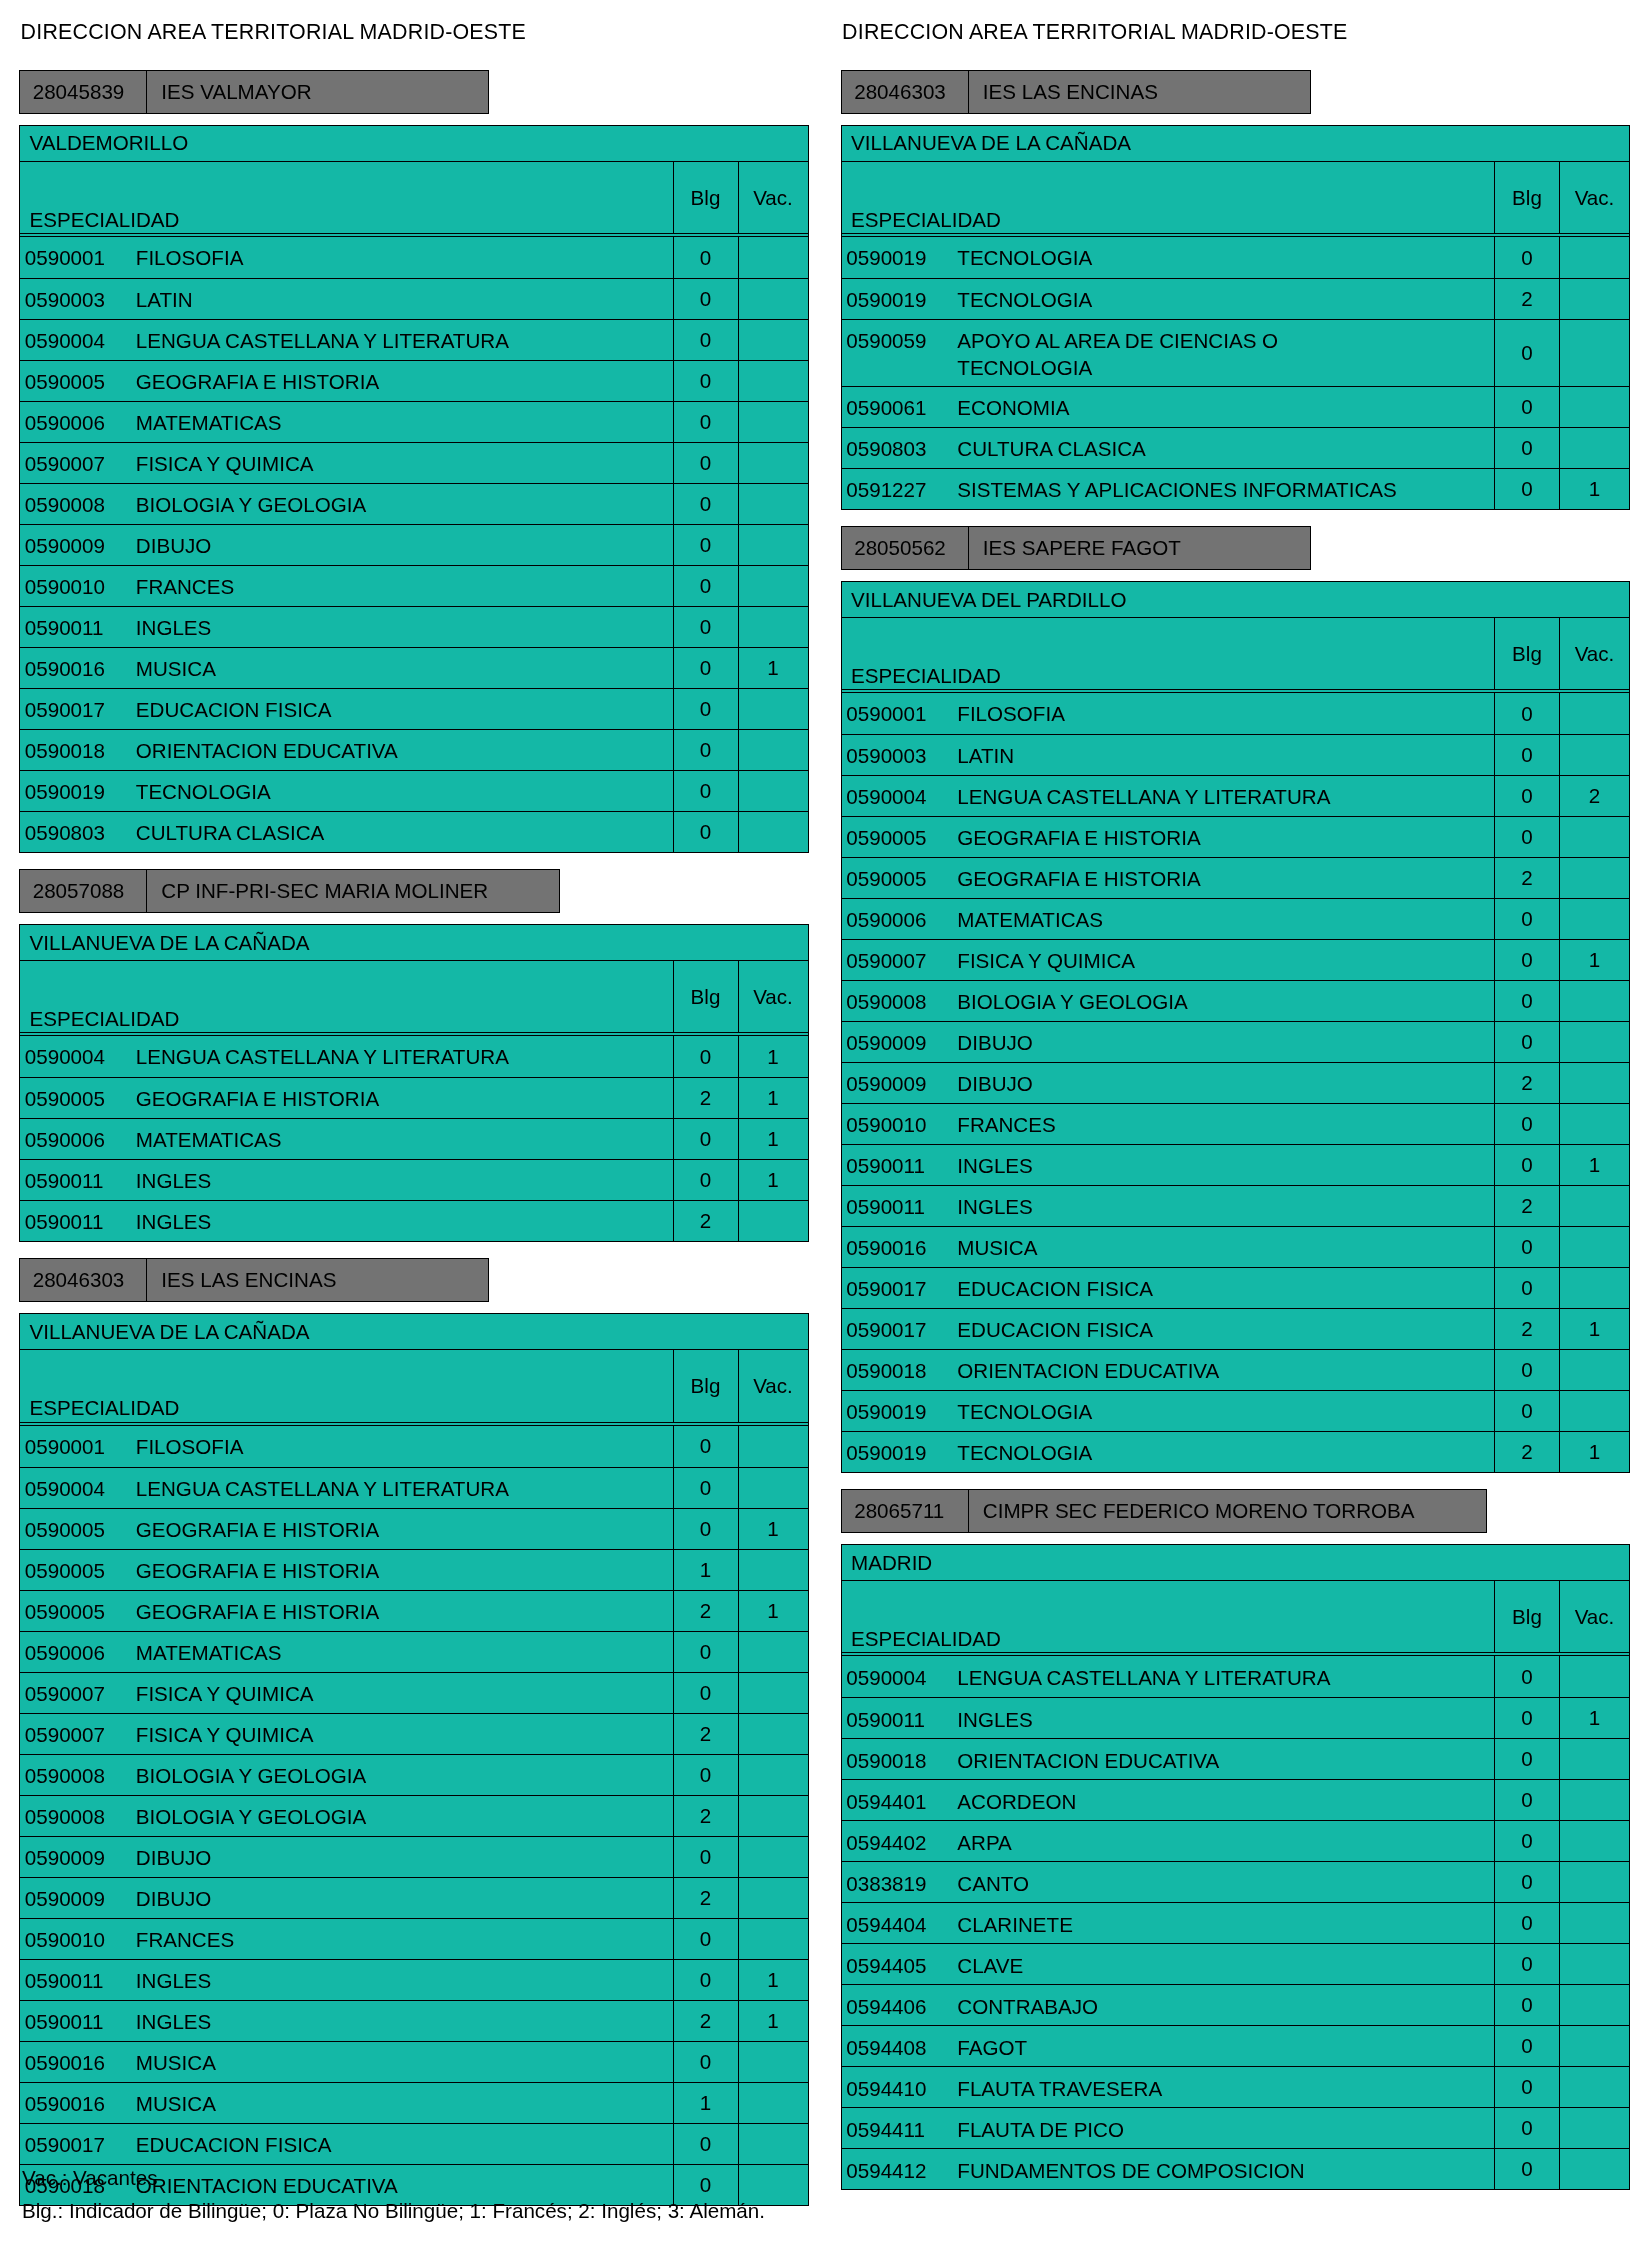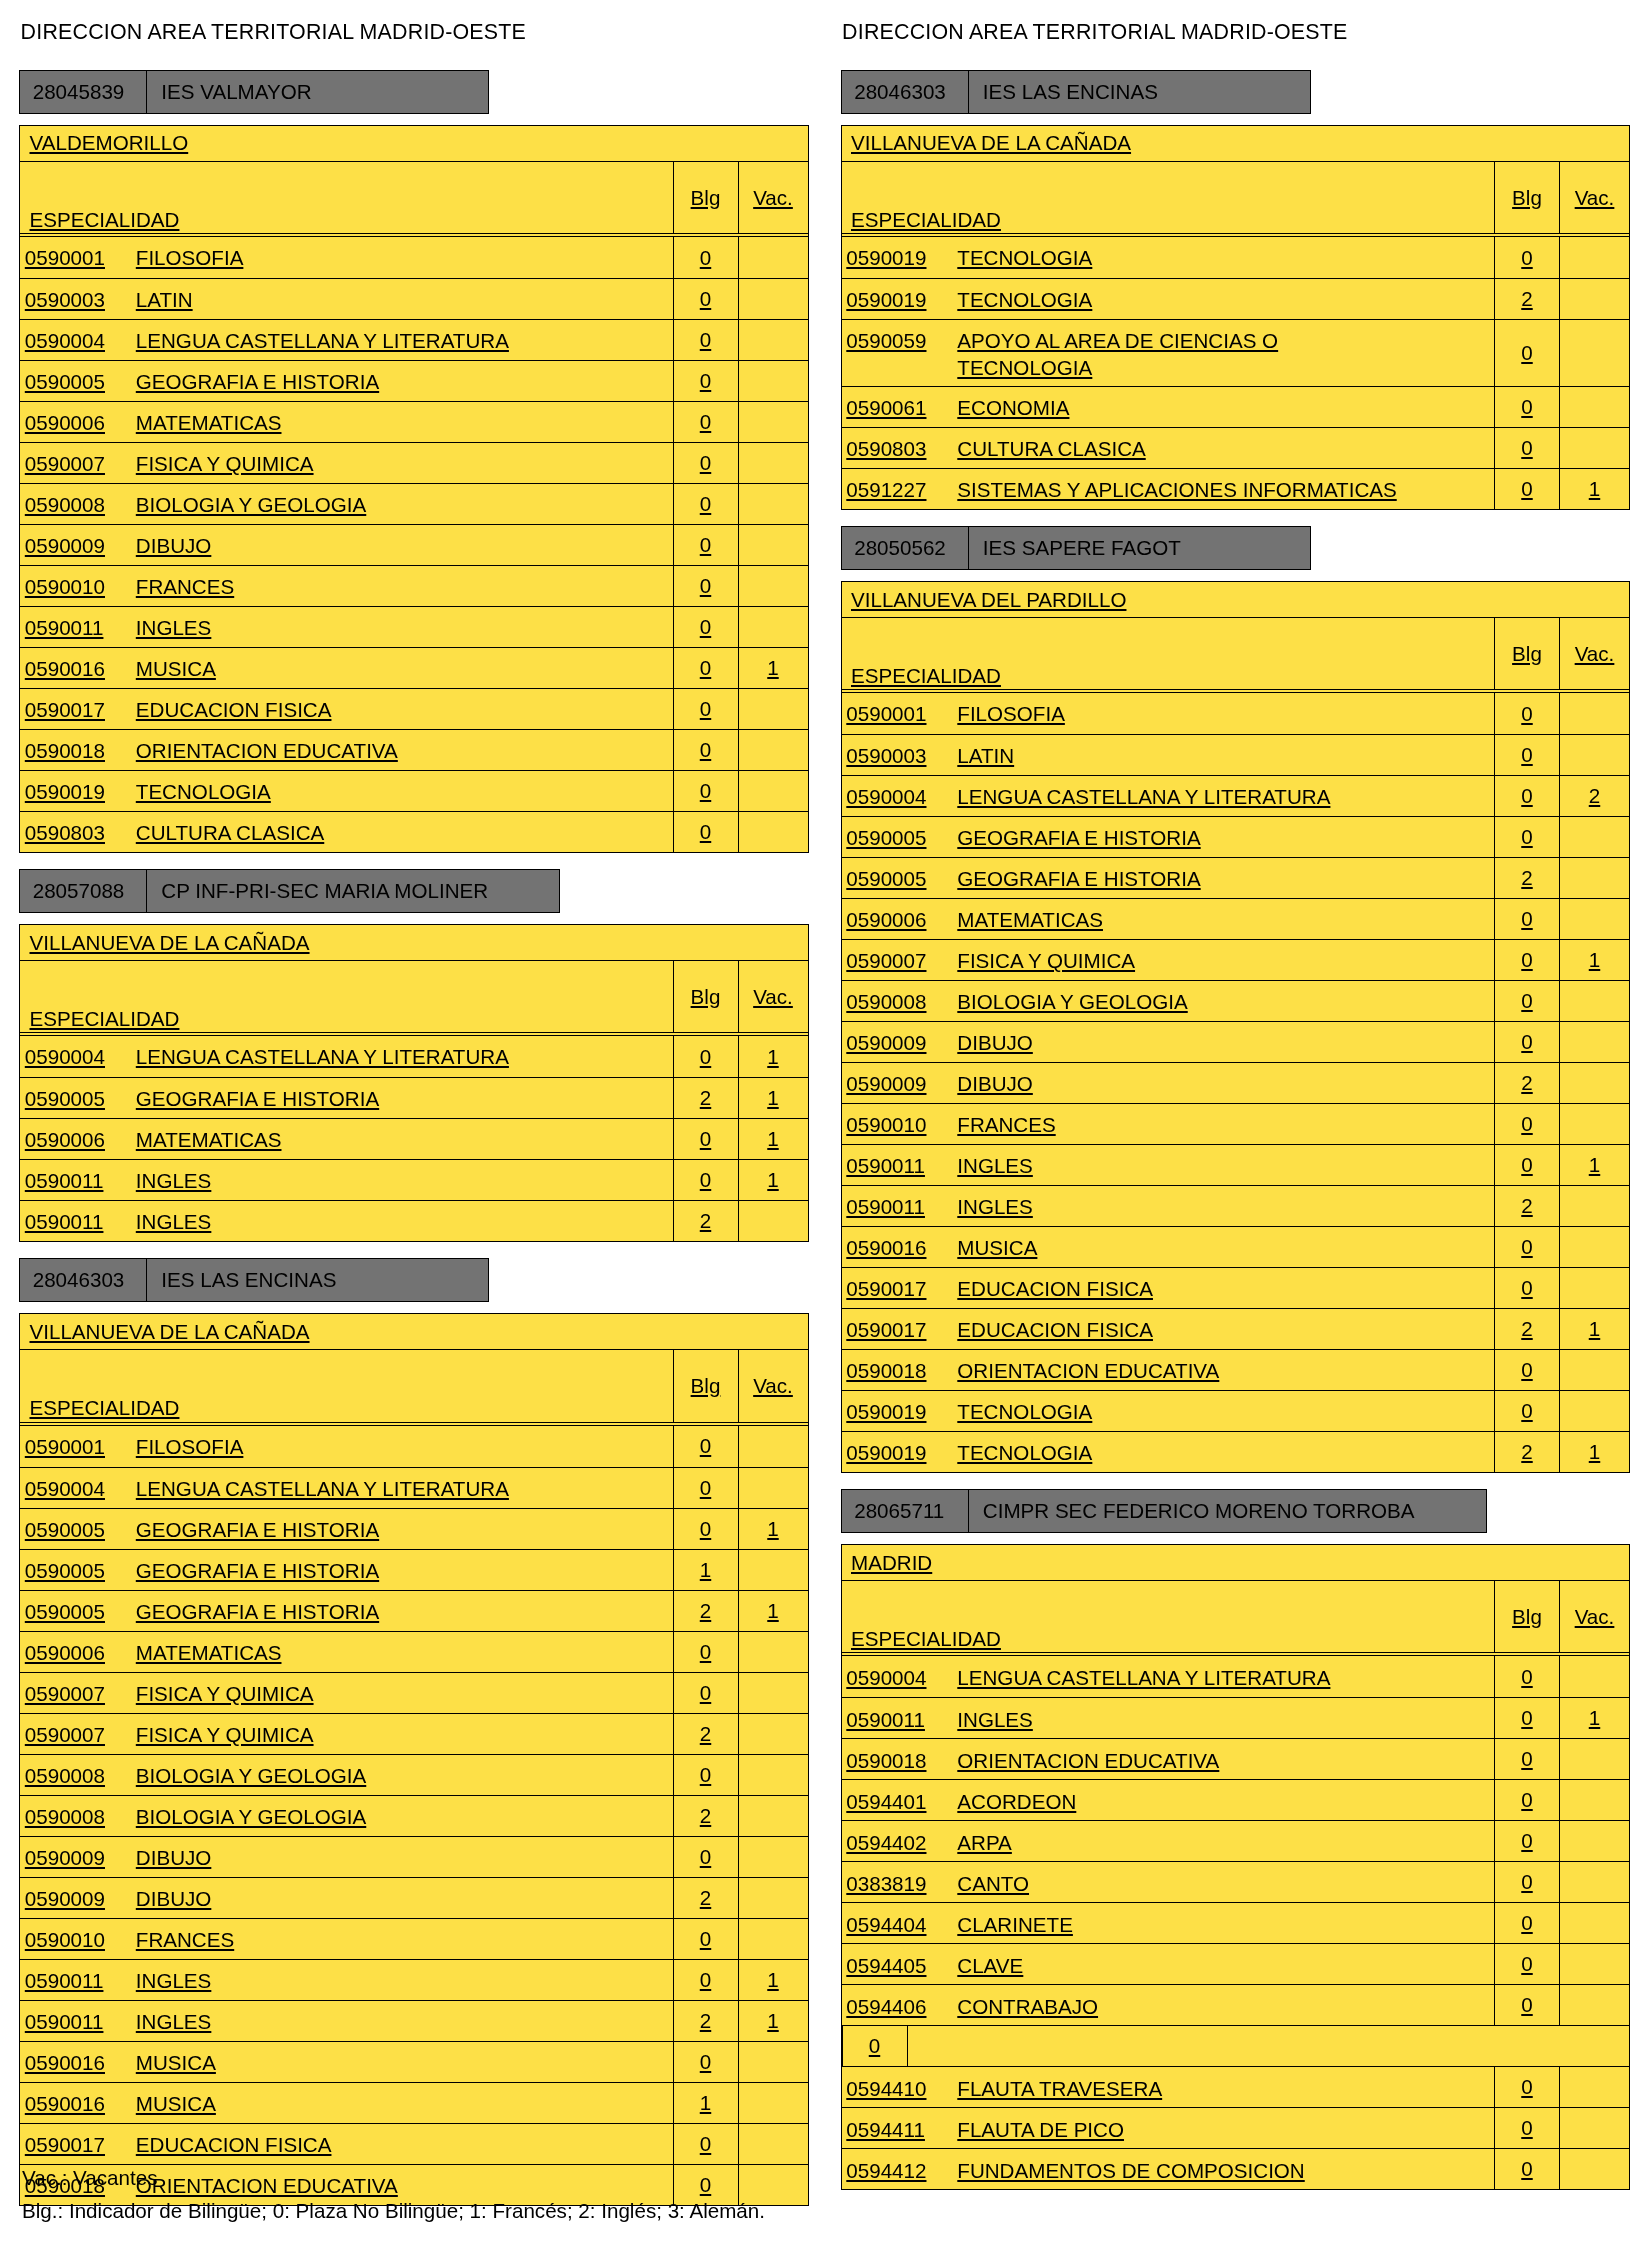--- a/index.html
+++ b/index.html
@@ -30,21 +30,21 @@
   }
   .school-code {
     display:flex; align-items:center; padding:0 12.7px;
     border-right:1.6px solid #000; min-width:127px;
   }
   .school-name {
     display:flex; align-items:center;
     padding:0 71px 0 14.3px; min-width:341px;
   }
 
-  .spec-table { border:1.6px solid #000; background:#fde047;text-decoration:underline; }
+  .spec-table { border:1.6px solid #000; background:#14b8a6; }
 
   .city-row {
     min-height:36px; display:flex; align-items:center;
     padding:1.6px 9.5px; border-bottom:1.6px solid #000;
   }
 
   .row { display:flex; align-items:stretch; }
   .head-row { border-bottom:4.8px double #000; min-height:36px; }
   .head-row .cell-esp { align-items:center; padding:1.6px 6.3px 1.6px 9.5px;margin-top:44px; }
 
@@ -727,20 +727,24 @@
             </div>
             <div class="row data-row">
               <div class="cell-esp">
                 <span class="spec-code">0594406</span>
                 <span class="spec-name">CONTRABAJO</span>
               </div>
               <div class="cell-blg">0</div>
               <div class="cell-vac"></div>
             </div>
             <div class="row data-row">
+              <div class="cell-esp">
+                <span class="spec-code">0594408</span>
+                <span class="spec-name">FAGOT</span>
+              </div>
               <div class="cell-blg">0</div>
               <div class="cell-vac"></div>
             </div>
             <div class="row data-row">
               <div class="cell-esp">
                 <span class="spec-code">0594410</span>
                 <span class="spec-name">FLAUTA TRAVESERA</span>
               </div>
               <div class="cell-blg">0</div>
               <div class="cell-vac"></div>

